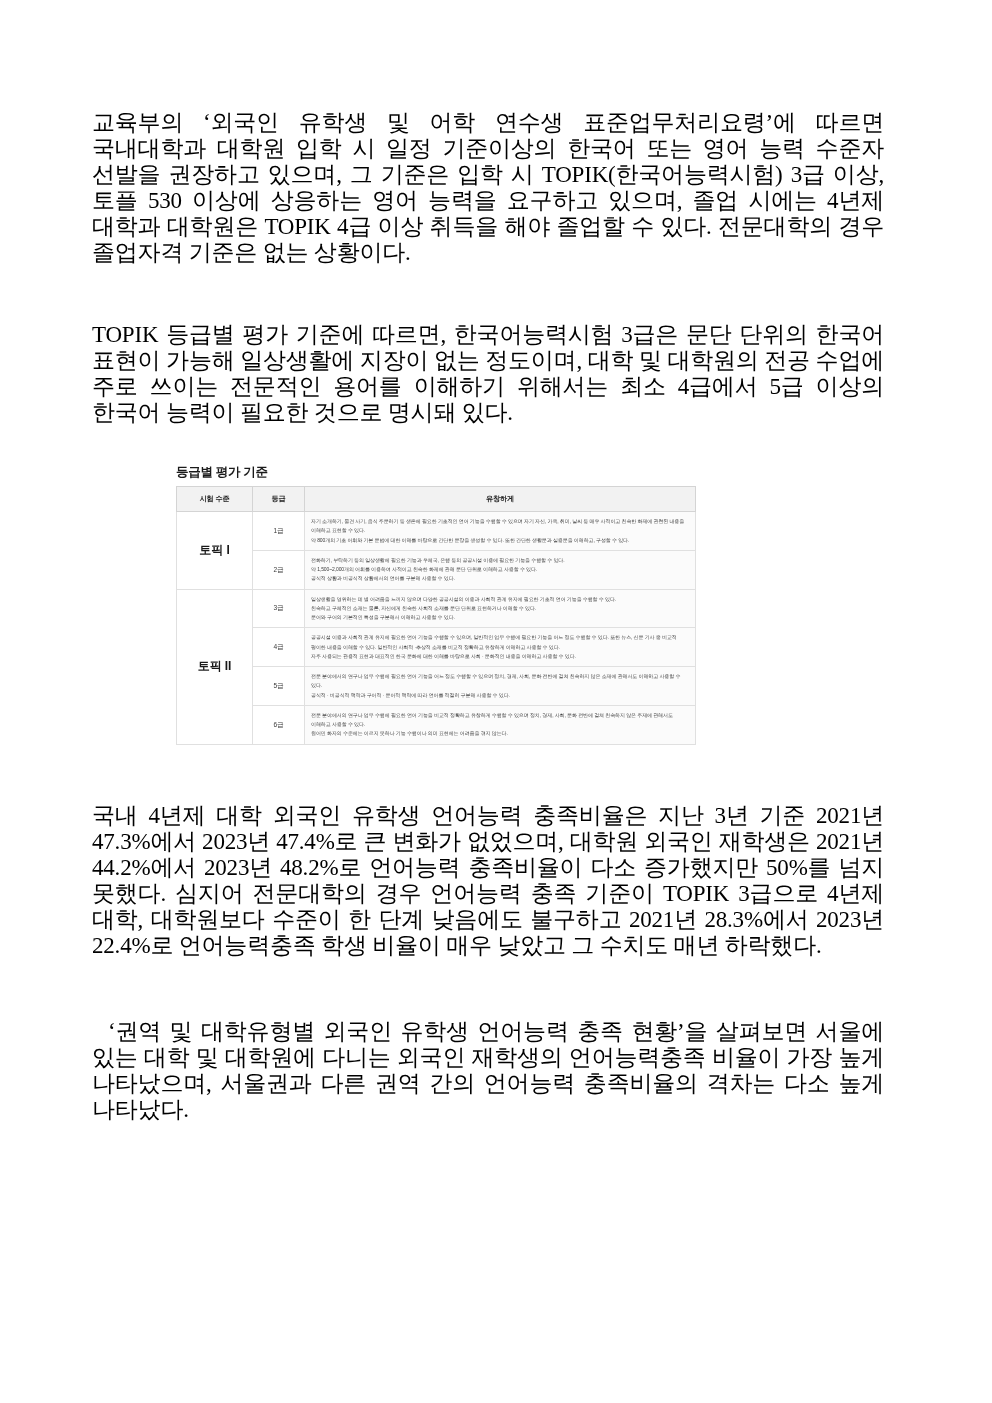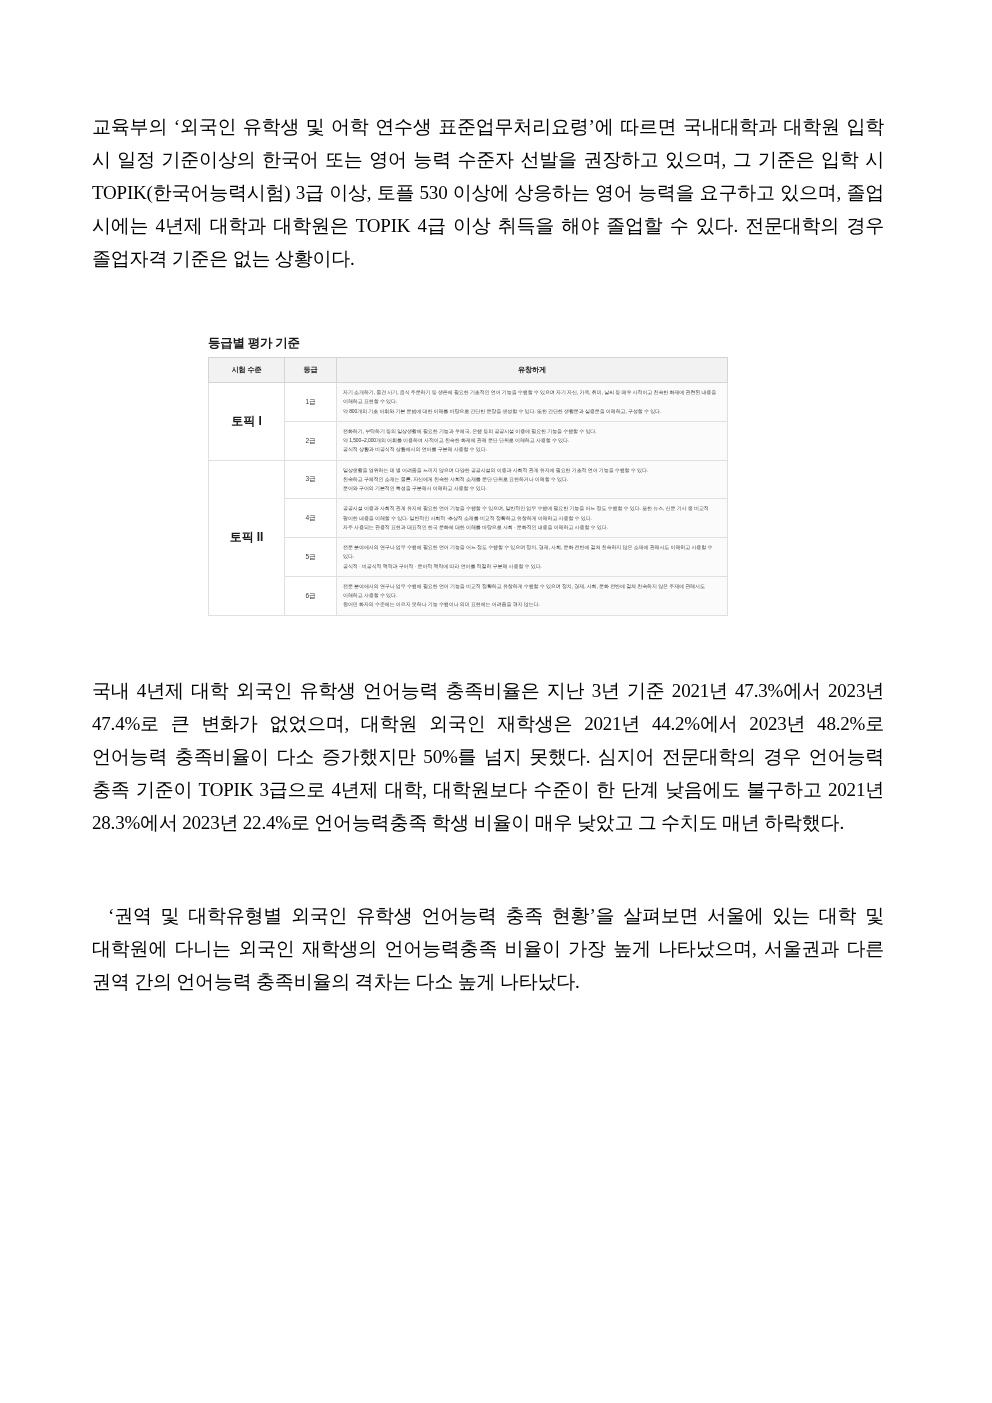--- a/index.html
+++ b/index.html
@@ -16,38 +16,38 @@
     overflow: hidden;
   }
   .page {
     width: 992px;
     height: 1403px;
     box-sizing: border-box;
     padding: 110px 92px 40px 92px;
     position: relative;
   }
   p.body-para {
-    font-size: 19px;
-    line-height: 33px;
+    font-size: 23px;
+    line-height: 26px;
     text-align: justify;
     text-justify: inter-ideograph;
     margin: 0 16px 34px 0;
     letter-spacing: -0.2px;
     word-break: keep-all;
   }
   p.indent {
     text-indent: 16px;
   }
   .gap-1 { height: 22px; }
   .gap-2 { height: 26px; }
 
   
   .figure {
     width: 600px;
-    margin: 0 0 0 116px;
+    margin: 0 0 0 84px;
     padding-top: 4px;
   }
   .figure-title {
     font-family: "Liberation Sans", sans-serif;
     font-size: 12.5px;
     font-weight: bold;
     color: #1a1a1a;
     margin-bottom: 5px;
     letter-spacing: -0.3px;
   }
@@ -104,20 +104,21 @@
 </style>
 </head>
 <body>
 
 <div class="page">
 
   <p class="body-para">교육부의 ‘외국인 유학생 및 어학 연수생 표준업무처리요령’에 따르면 국내대학과 대학원 입학 시 일정 기준이상의 한국어 또는 영어 능력 수준자 선발을 권장하고 있으며, 그 기준은 입학 시 TOPIK(한국어능력시험) 3급 이상, 토플 530 이상에 상응하는 영어 능력을 요구하고 있으며, 졸업 시에는 4년제 대학과 대학원은 TOPIK 4급 이상 취득을 해야 졸업할 수 있다. 전문대학의 경우 졸업자격 기준은 없는 상황이다.</p>
 
   <div class="gap-1"></div>
 
+  <p class="body-para">TOPIK 등급별 평가 기준에 따르면, 한국어능력시험 3급은 문단 단위의 한국어 표현이 가능해 일상생활에 지장이 없는 정도이며, 대학 및 대학원의 전공 수업에 주로 쓰이는 전문적인 용어를 이해하기 위해서는 최소 4급에서 5급 이상의 한국어 능력이 필요한 것으로 명시돼 있다.</p>
 
   <div class="figure">
     <div class="figure-title">등급별 평가 기준</div>
     <table class="topik">
       <colgroup>
         <col class="col-w1">
         <col class="col-w2">
         <col>
       </colgroup>
       <thead>

